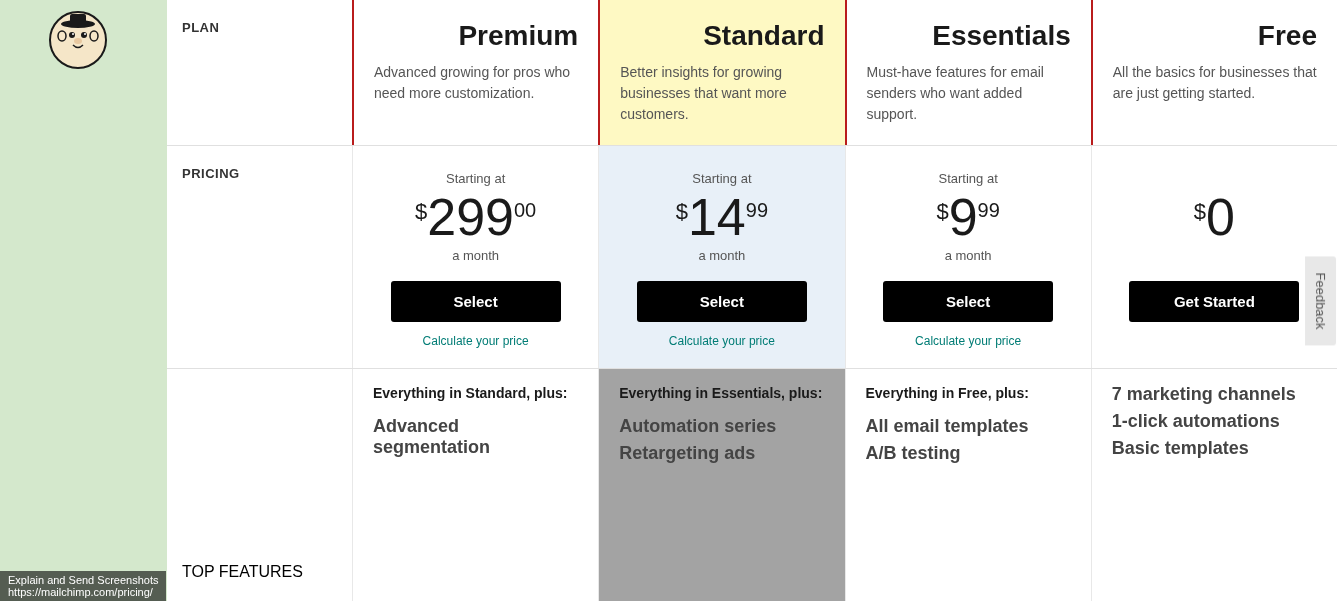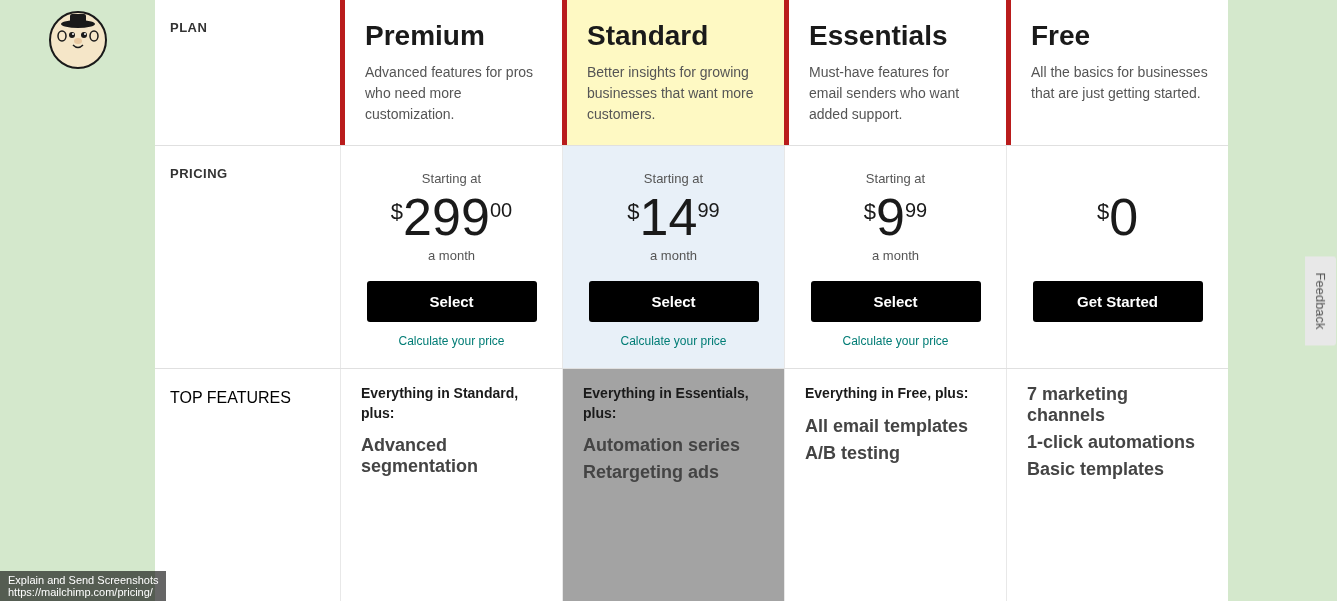--- a/index.html
+++ b/index.html
@@ -4,23 +4,24 @@
   <style>
     * { box-sizing: border-box; margin: 0; padding: 0; }
     body {
       font-family: -apple-system, BlinkMacSystemFont, 'Segoe UI', Helvetica, Arial, sans-serif;
       background-color: #d4e8cc;
       min-height: 601px;
       overflow-x: hidden;
     }
     .page-wrapper {
       display: flex;
-      width: 1228px;
+      width: 1337px;
       min-height: 601px;
       position: relative;
+      gap: 12px;
     }
     .sidebar {
       width: 155px;
       background-color: #d4e8cc;
       display: flex;
       flex-direction: column;
       align-items: center;
       padding-top: 10px;
       flex-shrink: 0;
     }
@@ -55,21 +56,22 @@
       font-size: 13px;
       font-weight: 700;
       color: #333;
       letter-spacing: 0.5px;
     }
     .plan-col {
       flex: 1;
       padding: 20px 20px;
       display: flex;
       flex-direction: column;
-      border-left: 5px solid #b91c1c;
+      border-left: 2px solid #b91c1c;
+      align-items: flex-end;
     }
     .plan-col.highlighted {
       background-color: #fef9c3;
     }
     .plan-name {
       font-size: 28px;
       font-weight: 600;
       color: #1a1a1a;
       margin-bottom: 10px;
     }
@@ -148,21 +150,21 @@
     
     .features-row {
       display: flex;
       flex: 1;
     }
     .features-label-col {
       width: 185px;
       flex-shrink: 0;
       padding: 20px 15px;
       display: flex;
-      align-items: flex-start;
+      align-items: flex-end;
     }
     .feature-col {
       flex: 1;
       padding: 15px 20px;
       border-left: 1px solid #e8e8e8;
     }
     .feature-col.highlighted {
       background-color: #a3a3a3;
     }
     .feature-header {
@@ -239,21 +241,21 @@
   <div class="main-content">
     <div class="pricing-table">
 
       <div class="header-row">
         <div class="label-col">
           <span class="section-label">PLAN</span>
         </div>
 
         <div class="plan-col">
           <div class="plan-name">Premium</div>
-          <div class="plan-desc">Advanced features for pros who need more customization.</div>
+          <div class="plan-desc">Advanced growing for pros who need more customization.</div>
         </div>
 
         <div class="plan-col highlighted">
           <div class="plan-name">Standard</div>
           <div class="plan-desc">Better insights for growing businesses that want more customers.</div>
         </div>
 
         <div class="plan-col">
           <div class="plan-name">Essentials</div>
           <div class="plan-desc">Must-have features for email senders who want added support.</div>

